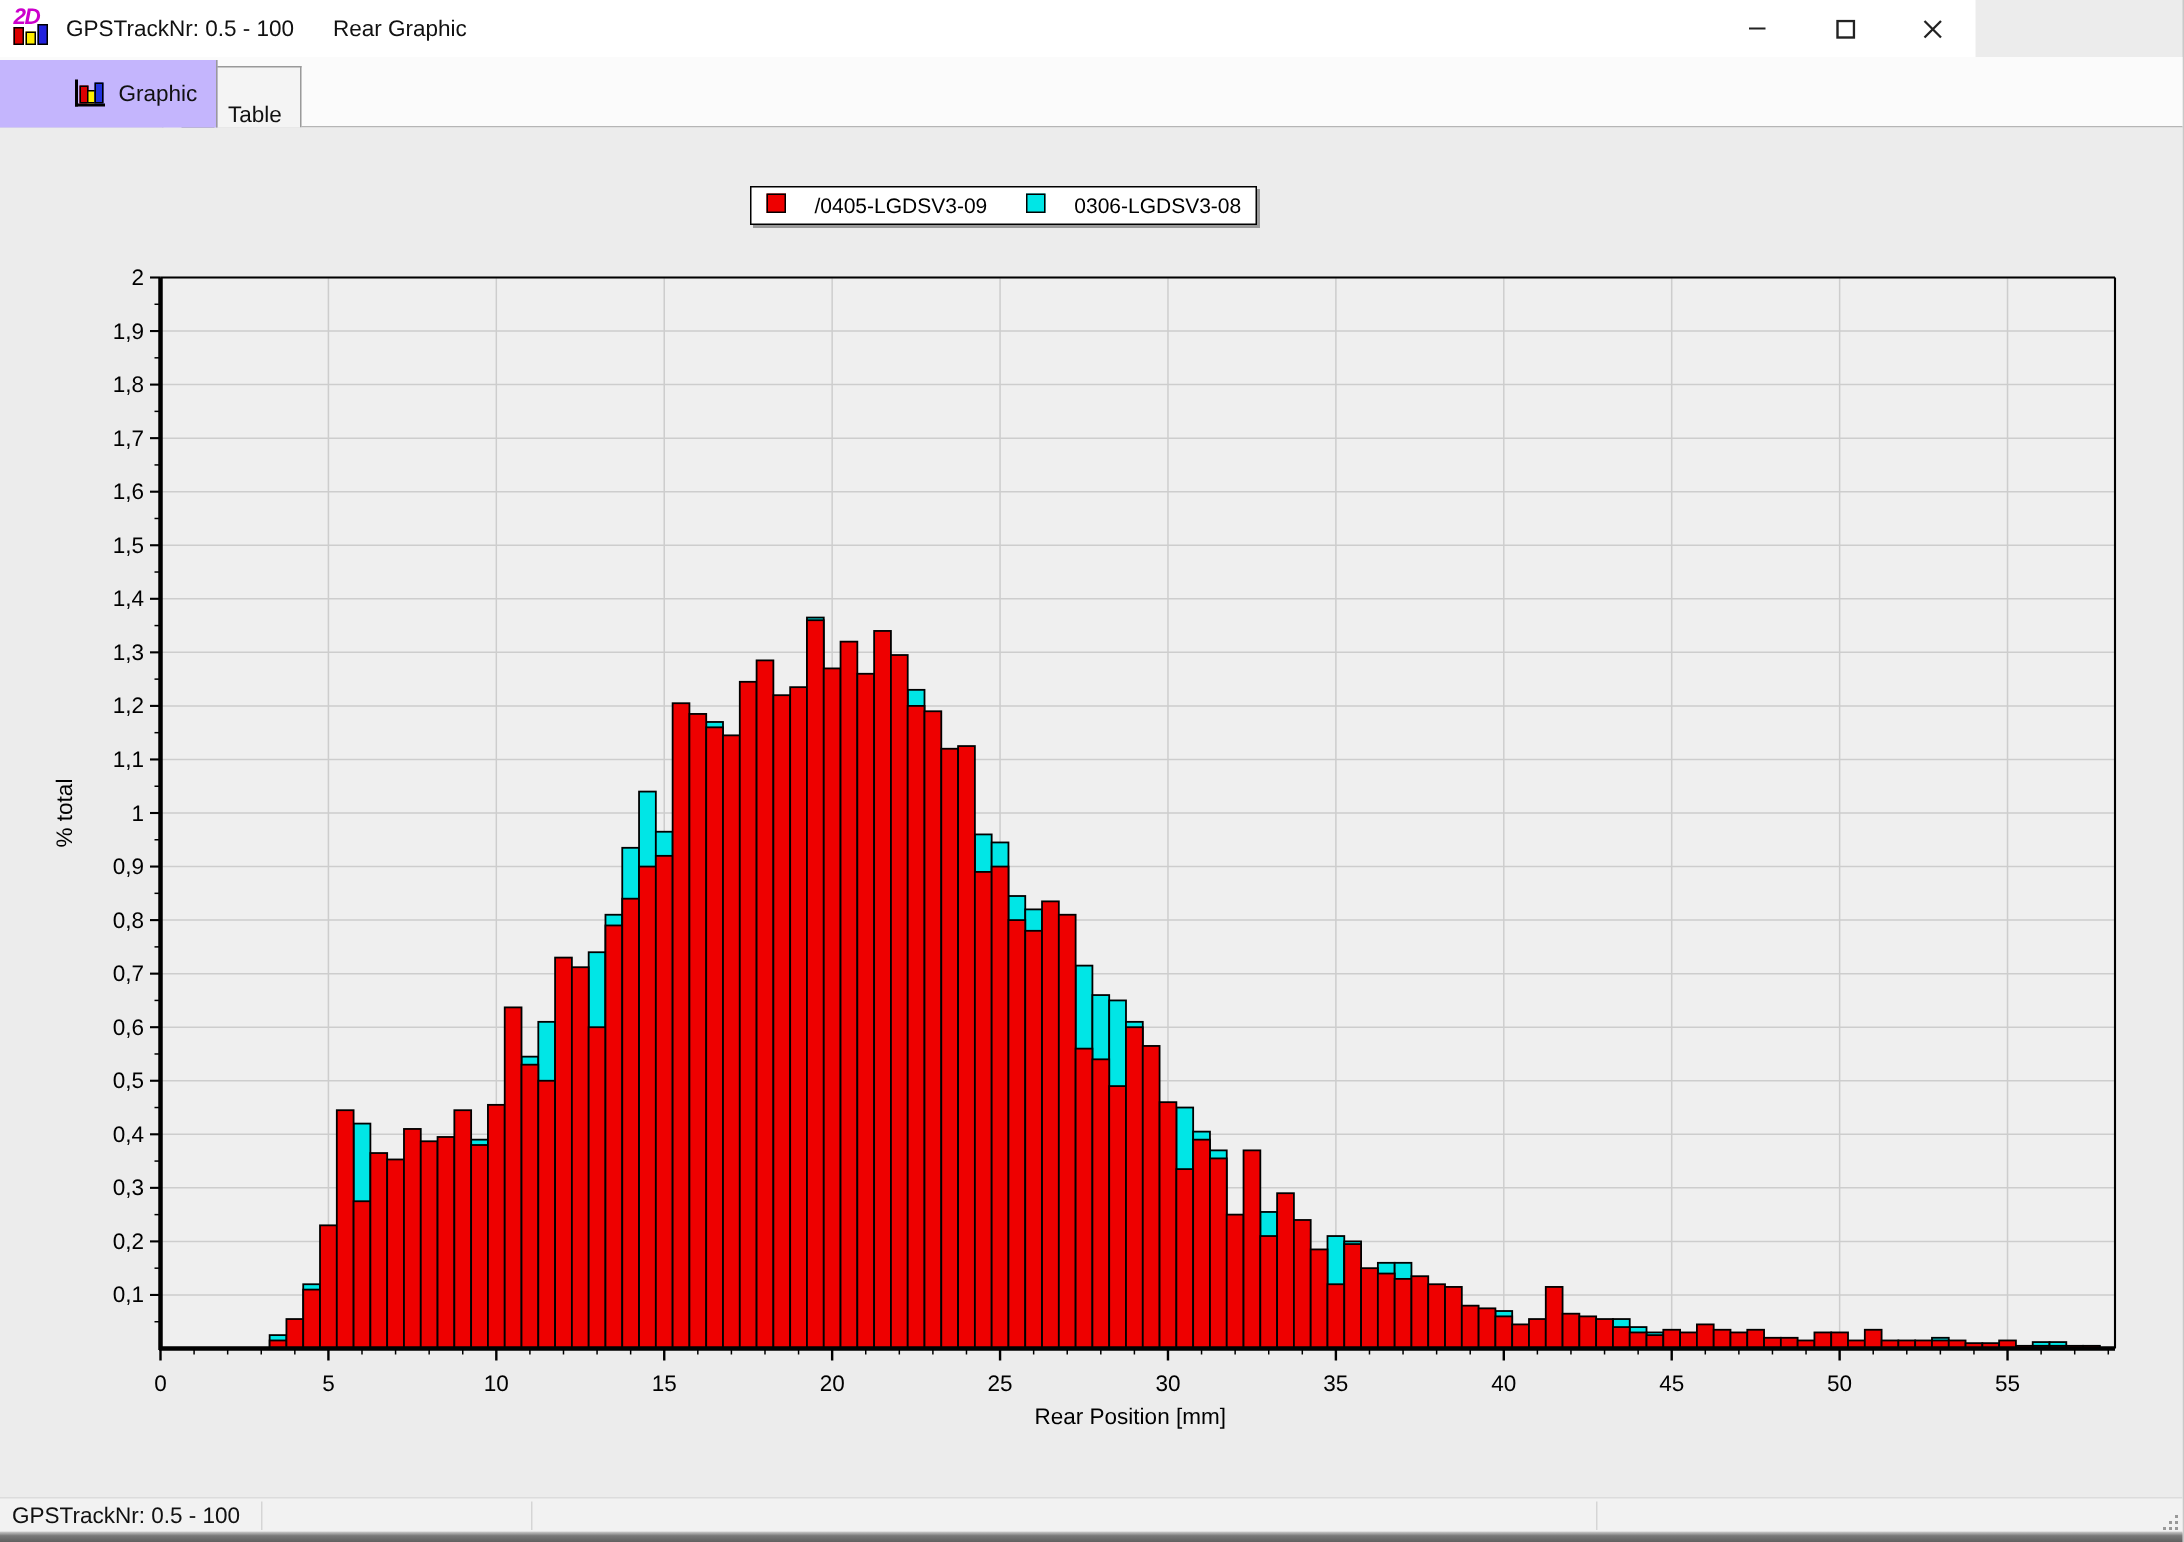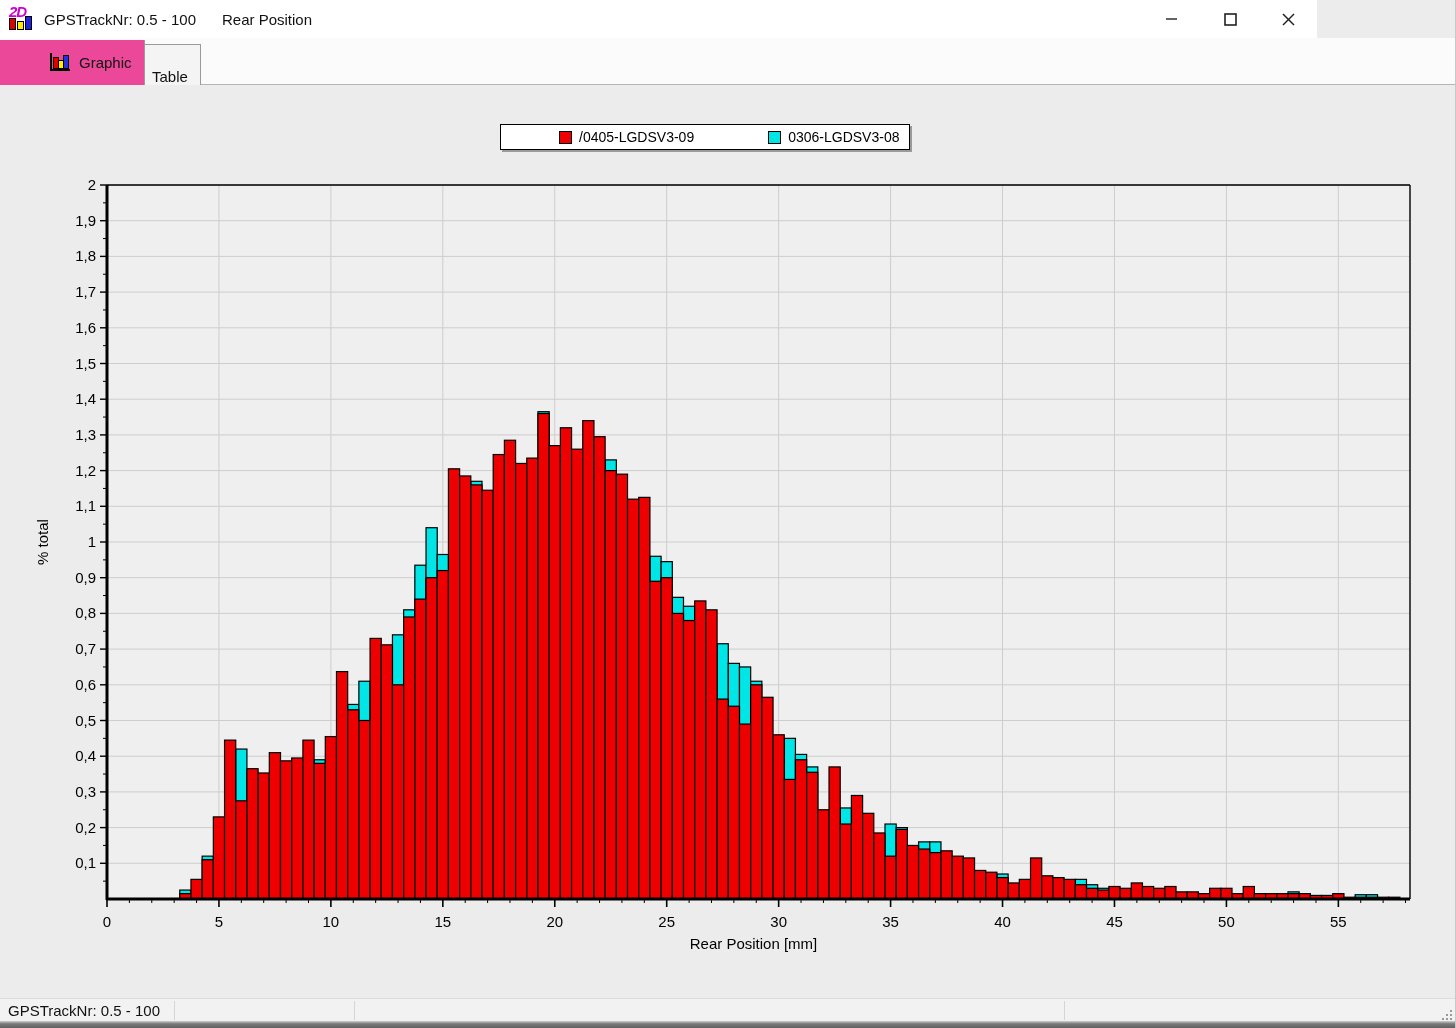--- a/index.html
+++ b/index.html
@@ -20,39 +20,39 @@
   .title-text .gap{display:inline-block;width:26px;}
   .winbtns{margin-left:auto;display:flex;height:38px;}
   .winbtn{width:58px;height:38px;display:flex;align-items:center;justify-content:center;
     font-size:15px;color:#222;cursor:default;}
   .winbtn svg{display:block;}
   
   .tabstrip{position:absolute;left:0;top:38px;width:1456px;height:47px;background:#fbfbfb;
     border-bottom:1px solid #b5b5b5;box-sizing:border-box;}
   .tab{position:absolute;display:flex;align-items:center;gap:9px;font-size:15px;color:#111;
     box-sizing:border-box;padding:0 12px;}
-  .tab.active{left:0;top:2px;height:45px;background:#ec4899;border-right:1px solid #9a9a9a;z-index:2;padding-left:48px;}
+  .tab.active{left:0;top:2px;height:45px;background:#c4b5fd;border-right:1px solid #9a9a9a;z-index:2;padding-left:48px;}
   .tab.inactive{left:108px;top:6px;height:41px;background:#f4f4f4;
     border:1px solid #9a9a9a;border-bottom:none;align-items:flex-end;}
   .tabicon{width:22px;height:20px;position:relative;flex:0 0 auto;}
   
   .gicon .axis{position:absolute;left:2px;top:0;bottom:2px;width:2px;background:#000;}
   .gicon .base{position:absolute;left:2px;bottom:2px;right:0;height:2px;background:#000;}
   .gicon i{position:absolute;bottom:4px;border:1px solid #000;display:block;}
   
   .ticon{border:2px solid #000;box-sizing:border-box;background:#fff;}
   .ticon .hdr{height:4px;background:#2222cc;}
   .ticon .grid{display:grid;grid-template-columns:repeat(5,1fr);grid-template-rows:repeat(3,1fr);height:10px;}
   .ticon .grid span{border-right:1px solid #555;border-bottom:1px solid #555;}
   
   .content{position:absolute;left:0;top:85px;width:1456px;height:913px;background:#ececec;}
   .legendbox{position:absolute;left:500px;top:39px;height:24px;background:#ffffff;
     border:1px solid #000;box-shadow:2px 2px 0 #9a9a9a;display:flex;align-items:center;
     padding:0 10px;gap:26px;font-size:14px;color:#000;z-index:5;}
-  .legend-entry{display:flex;align-items:center;gap:7px;margin-left:48px;}
+  .legend-entry{display:flex;align-items:flex-start;gap:19px;}
   .swatch{width:13px;height:13px;border:1px solid #000;box-sizing:border-box;}
   svg.chart{position:absolute;left:0;top:0;}
   
   .statusbar{position:absolute;left:0;top:998px;width:1456px;height:23px;background:#f2f2f2;
     border-top:1px solid #dcdcdc;font-size:15px;color:#111;}
   .statusbar .panel1{position:absolute;left:8px;top:0;height:23px;display:flex;align-items:center;}
   .statusbar .div{position:absolute;top:2px;height:19px;width:1px;background:#d5d5d5;}
   .grip{position:absolute;right:4px;bottom:2px;width:13px;height:13px;}
   .grip i{position:absolute;width:2px;height:2px;background:#999;}
   .bottomedge{position:absolute;left:0;top:1021px;width:1456px;height:7px;
@@ -63,21 +63,21 @@
 
 <div class="titlebar">
   <div class="app-icon">
     <span class="twod">2D</span>
     <span class="mini">
       <i style="height:10px;background:#dd0000"></i>
         <i style="height:7px;background:#ffee00"></i>
         <i style="height:12px;background:#2222dd"></i>
     </span>
   </div>
-  <div class="title-text"><span>GPSTrackNr: 0.5 - 100</span><span class="gap"></span><span>Rear Position</span></div>
+  <div class="title-text"><span>GPSTrackNr: 0.5 - 100</span><span class="gap"></span><span>Rear Graphic</span></div>
   <div class="winbtns">
     <div class="winbtn">
       <svg width="12" height="12">
           <line x1="0" y1="6" x2="11" y2="6" stroke="#222" stroke-width="1.4"></line>
         </svg>
     </div>
     <div class="winbtn">
       <svg width="13" height="13">
           <rect x="1" y="1" width="11" height="11" fill="none" stroke="#222" stroke-width="1.6"></rect>
         </svg>

